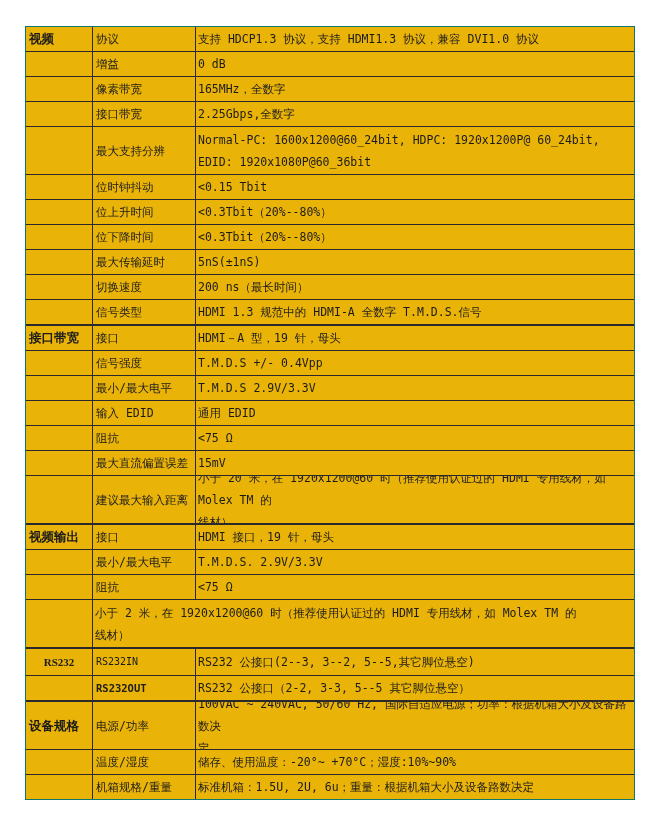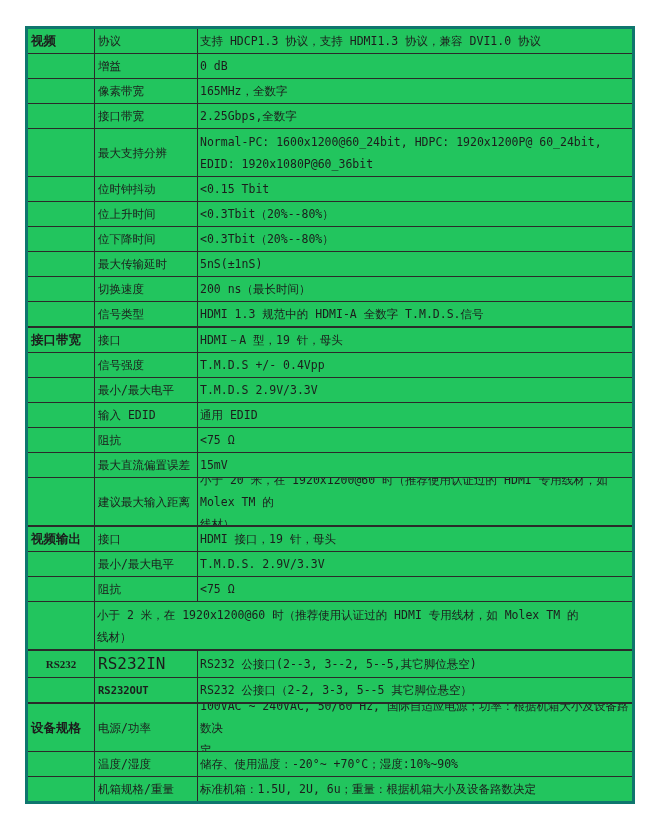--- a/index.html
+++ b/index.html
@@ -3,22 +3,22 @@
 <meta charset="utf-8">
 <style>
   html,body{margin:0;padding:0;}
   body{
     width:658px;height:820px;background:#ffffff;position:relative;overflow:hidden;
     font-family:"DejaVu Sans Mono","Liberation Mono",monospace;
     color:#1c1c1c;
   }
   .spec-table{
     position:absolute;left:25px;top:26px;width:610px;
-    border:3px solid #0f766e;
-    background:#22c55e;
+    border:1px solid #0f766e;
+    background:#eab308;
     box-sizing:border-box;
   }
   .row{
     display:flex;
     height:24px;
     border-top:1px solid #2a2a2a;
   }
   .row:first-child{border-top:none;}
   .row.sec{border-top-width:2px;}
   .row.tall{height:47px;}
@@ -41,21 +41,21 @@
     justify-content:center;
     font-family:Liberation Serif, serif;
     font-size:11px;padding:0;
   }
   .c2{
     width:103px;flex:0 0 103px;
     border-right:1px solid #2a2a2a;
     padding:0 2px 0 3px;
     white-space:nowrap;
   }
-  .c2 .label-big{font-size:16px;}
+  .c2 .label-big{font-size:10px;}
   .c2 .label-mono{font-size:10.5px;font-weight:bold;}
   .c3{
     flex:1 1 auto;
     padding:0 3px 0 2px;
   }
   .c3 span{
     white-space:pre-wrap;
     word-break:break-word;
     display:block;
   }

